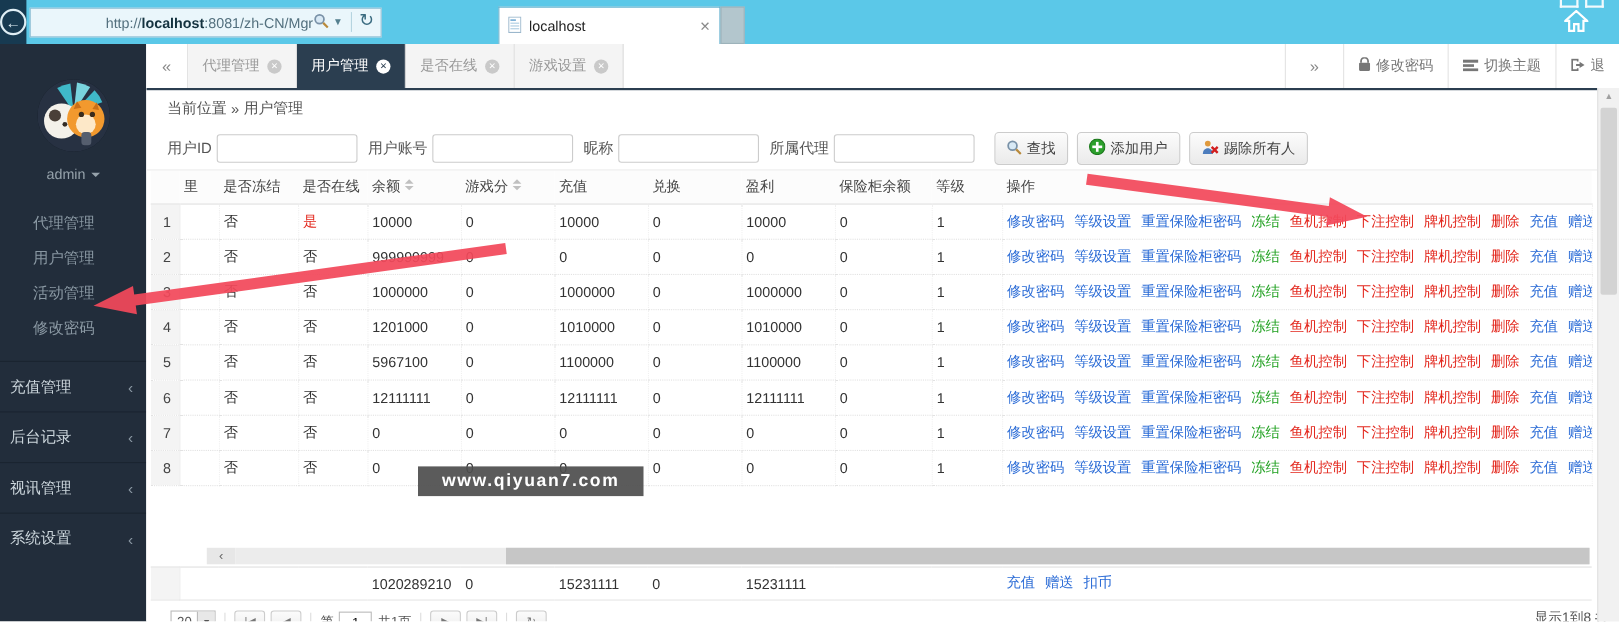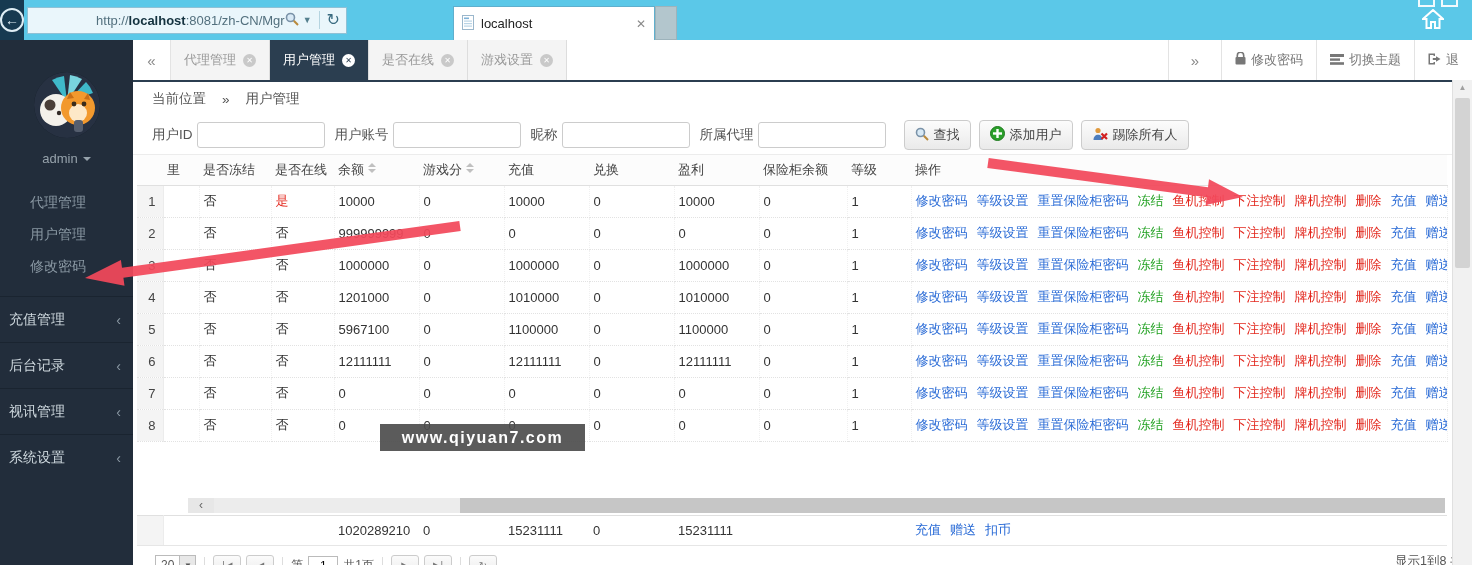--- a/index.html
+++ b/index.html
@@ -46,21 +46,21 @@
   .nav-row { height:42px; border-bottom:2px solid #2b3e50; display:flex; align-items:stretch; background:#fff; }
   .collapse-cell { width:38px; display:flex; align-items:center; justify-content:center; color:#888; font-size:15px; border-right:1px solid #e3e3e3; cursor:pointer; }
   .tabs { display:flex; }
   .tab { height:40px; padding:0 13px; display:flex; align-items:center; gap:7px; background:#f4f4f4; border-right:1px solid #ddd; color:#999; font-size:13px; cursor:pointer; }
   .tab.active { background:#2b3e50; color:#fff; }
   .close-dot { width:13px; height:13px; border-radius:50%; background:#c9c9c9; color:#fff; font-size:8px; line-height:13px; text-align:center; }
   .tab.active .close-dot { background:#fff; color:#2b3e50; }
   .nav-right { margin-left:auto; display:flex; align-items:stretch; color:#777; font-size:13px; }
   .overflow-cell { padding:0 22px; display:flex; align-items:center; color:#888; font-size:15px; border-left:1px solid #e3e3e3; cursor:pointer; }
   .nav-item { padding:0 13px; border-left:1px solid #e3e3e3; display:flex; align-items:center; gap:5px; white-space:nowrap; cursor:pointer; }
-  .breadcrumb { height:34px; display:flex; align-items:center; gap:16px; padding-left:19px; font-size:13.5px; color:#555; }
+  .breadcrumb { height:34px; display:flex; align-items:center; gap:4px; padding-left:19px; font-size:13.5px; color:#555; }
   .filter-row { height:39px; display:flex; align-items:center; padding-left:19px; font-size:13.5px; color:#555; border-bottom:1px solid #ececec; }
   .f-label { margin-right:4px; white-space:nowrap; }
   .f-input { width:128px; height:26px; border:1px solid #ccc; border-radius:3px; margin-right:10px; padding:0 5px; font-size:13px; }
   .btn { height:30px; padding:0 10px; border:1px solid #ccc; border-radius:4px; background:linear-gradient(#fcfcfc,#eaeaea); font-size:13px; color:#444; display:flex; align-items:center; gap:5px; margin-left:8px; cursor:pointer; white-space:nowrap; }
   
   table.grid { border-collapse:collapse; table-layout:fixed; width:1310px; margin-left:4px; font-size:13px; color:#333; }
   .grid th { height:30px; font-weight:normal; text-align:left; padding:0 0 0 4px; color:#444; border-bottom:1px solid #e0e0e0; background:#fcfcfc; white-space:nowrap; overflow:hidden; }
   .grid td { height:32px; padding:0 0 0 4px; border-bottom:1px dotted #e2e2e2; border-right:1px dotted #f0f0f0; white-space:nowrap; overflow:hidden; }
   td.rownum { background:#f4f4f4; text-align:center; color:#444; border-right:1px solid #ececec; }
   .red-text { color:#e3281e; }
@@ -154,20 +154,21 @@
         <path d="M36 20 40 26 33 27Z M54 21 50 27 56 28Z" fill="#c96f17"></path>
         <rect x="40" y="48" width="9" height="12" rx="3" fill="#555e6e"></rect>
       </svg>
     </div>
     <div class="user-row">
       <span>admin</span><span class="user-caret"></span>
     </div>
     <nav class="menu" id="side-menu">
         <div class="menu-item">代理管理</div>
         <div class="menu-item">用户管理</div>
+        <div class="menu-item">活动管理</div>
         <div class="menu-item">修改密码</div>
         <div class="gap-sep"></div>
         <div class="grp-head grp-collapsed">
           <span>充值管理</span>
           <span class="chev">‹</span>
         </div>
         <div class="grp-head grp-collapsed">
           <span>后台记录</span>
           <span class="chev">‹</span>
         </div>

